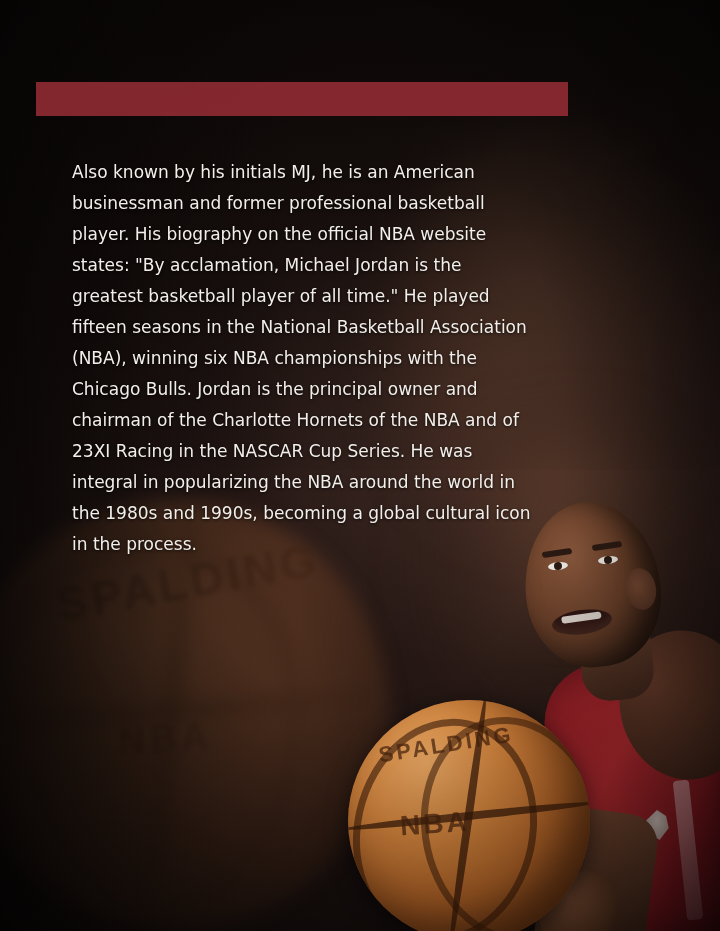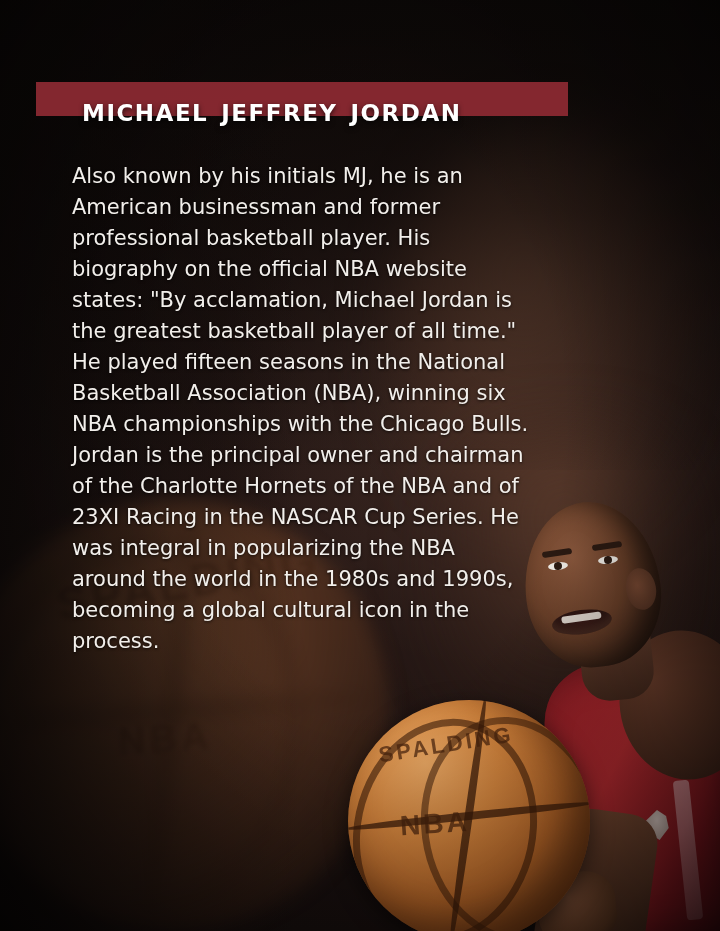--- a/index.html
+++ b/index.html
@@ -337,21 +337,21 @@
   }
   .title::first-letter { font-size: 33px; }
 
   .body-copy {
     position: absolute;
     left: 72px;
     top: 140px;
     width: 462px;
     color: #f2efeb;
     font-family: "DejaVu Sans", sans-serif;
-    font-size: 21px;
+    font-size: 17px;
     line-height: 31px;
     text-shadow: 0 1px 3px rgba(0,0,0,0.75);
   }
 </style>
 </head>
 <body>
 
 <div class="page">
 
   <div class="bg-base"></div>
@@ -392,17 +392,16 @@
   </div>
   <div class="fg-ball-label brand">SPALDING</div>
   <div class="fg-ball-label nba">NBA</div>
 
   <div class="top-shade"></div>
   <div class="left-shade"></div>
   <div class="vignette"></div>
 
   <div class="content">
     <div class="title-band"></div>
-    <h1 class="title">Michael Jeffrey Jordan</h1>
     <p class="body-copy">Also known by his initials MJ, he is an American businessman and former professional basketball player. His biography on the official NBA website states: "By acclamation, Michael Jordan is the greatest basketball player of all time." He played fifteen seasons in the National Basketball Association (NBA), winning six NBA championships with the Chicago Bulls. Jordan is the principal owner and chairman of the Charlotte Hornets of the NBA and of 23XI Racing in the NASCAR Cup Series. He was integral in popularizing the NBA around the world in the 1980s and 1990s, becoming a global cultural icon in the process.</p>
   </div>
 
 </div>
 
 </body></html>

